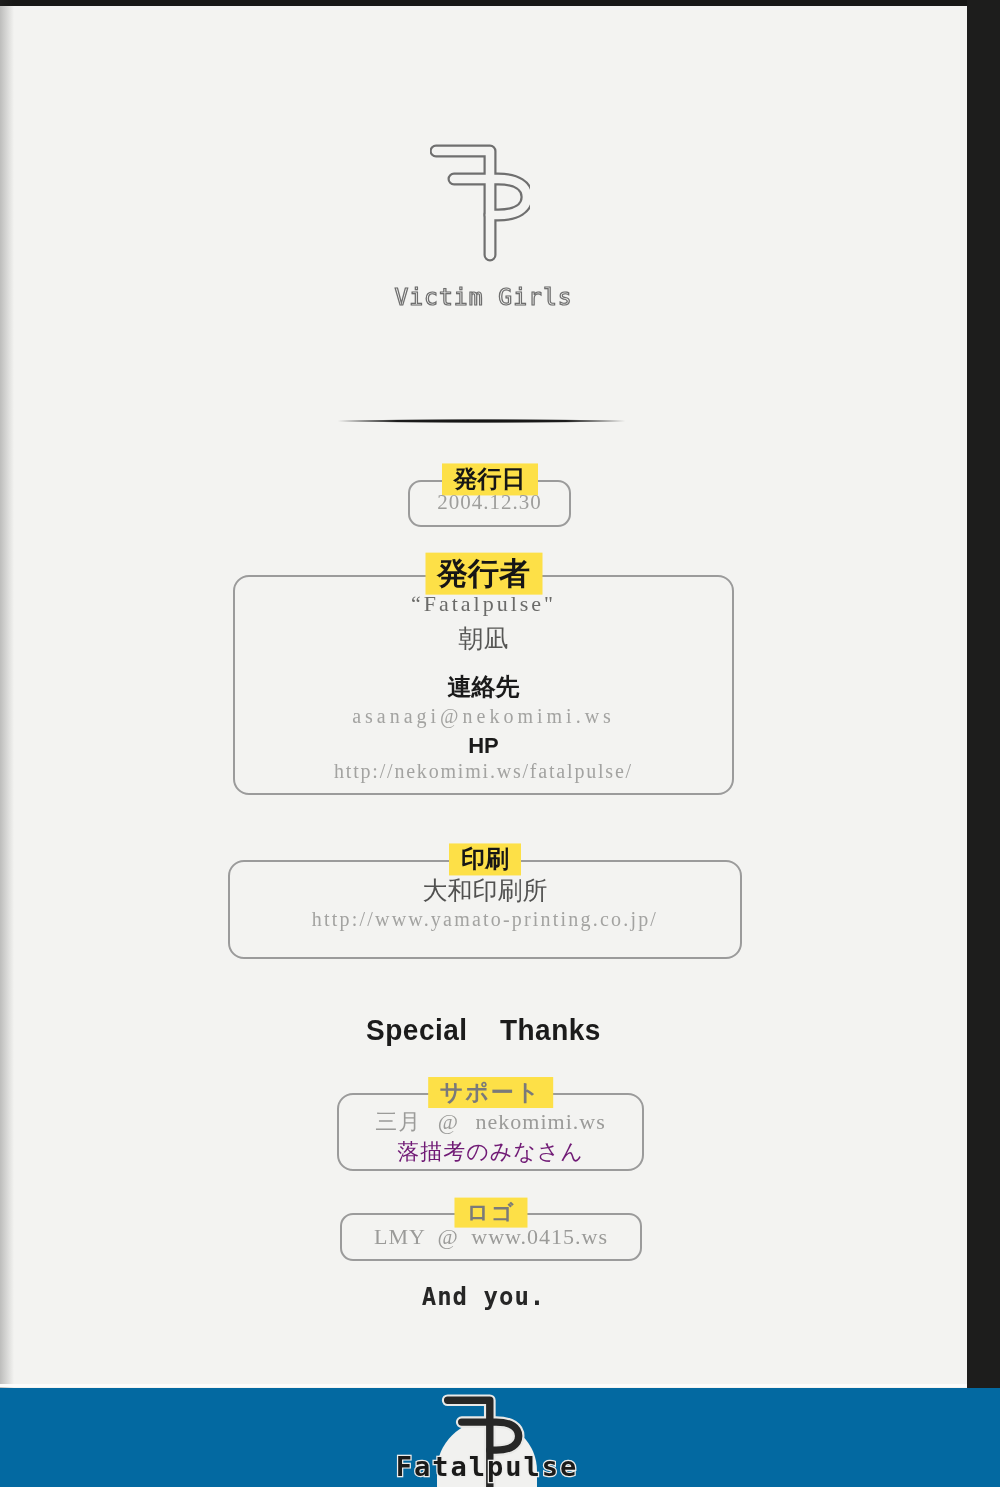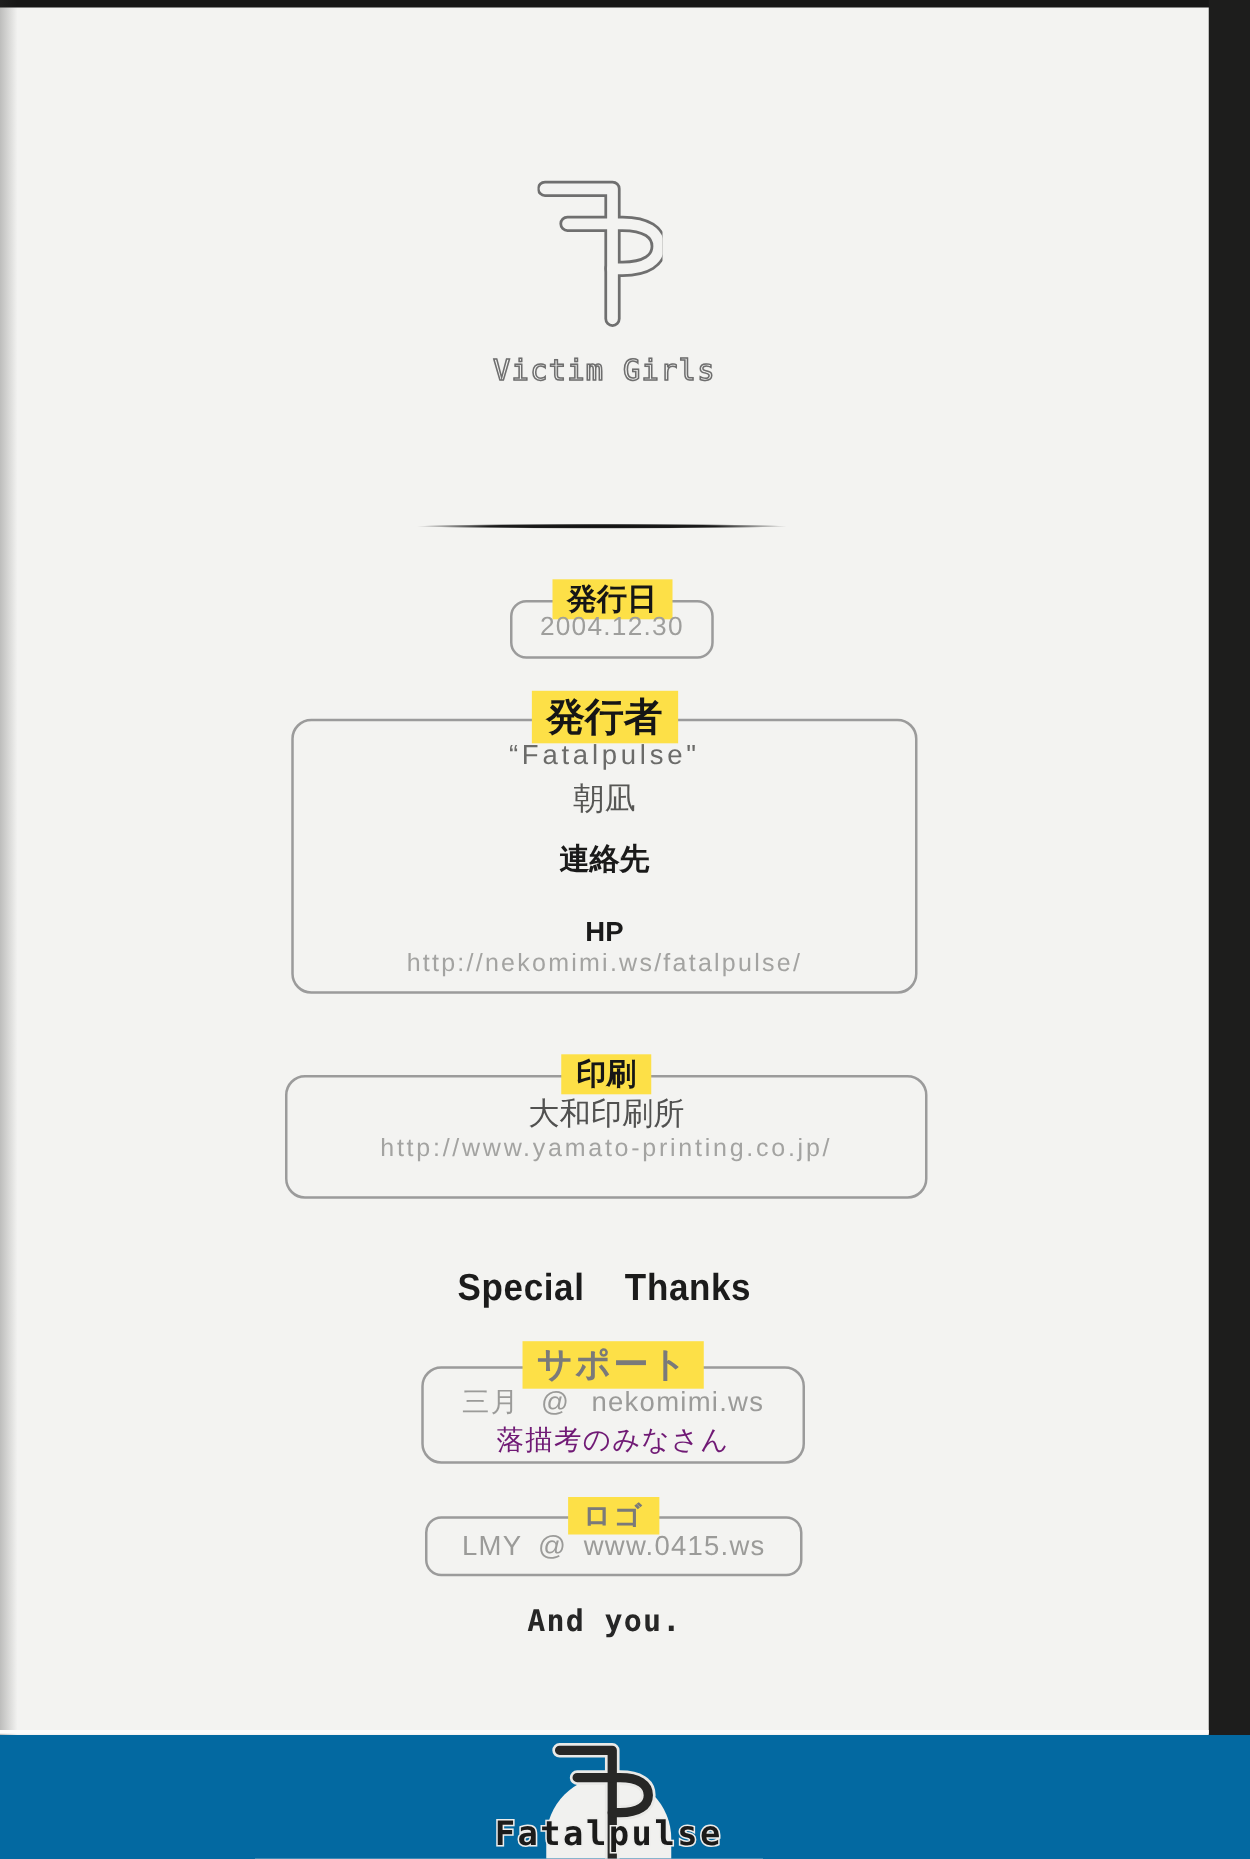--- a/index.html
+++ b/index.html
@@ -32,21 +32,21 @@
   
   .lbox{border:2px solid #9b9b9b;border-radius:16px;}
   .lbox-label{
     position:absolute;top:0;left:50%;transform:translate(-50%,-58%);
     background:#fde047;padding:0 12px;white-space:nowrap;
     font-weight:bold;color:#161616;
   }
   .lbox-label.gray{color:#7a7a7a;}
   .lline{position:absolute;left:0;right:0;text-align:center;white-space:nowrap;}
 
-  .mono{font-family:Liberation Sans, sans-serif;}
+  .mono{font-family:Liberation Serif, serif;}
 
   
   .date-box{left:408px;top:480px;width:159px;height:43px;border-radius:13px;}
   .date-box .lbox-label{font-size:24px;}
   .date-val{top:8px;font-size:21px;letter-spacing:1px;color:#9e9e9c;}
 
   
   .pub-box{left:233px;top:575px;width:497px;height:216px;}
   .pub-box .lbox-label{font-size:31px;}
   .pub-circle{top:14px;font-size:22px;letter-spacing:3px;color:#6b6b69;}
@@ -62,21 +62,21 @@
   .print-company{top:12px;font-size:25px;color:#515150;}
   .print-url{top:46px;font-size:20px;letter-spacing:2.2px;color:#a3a3a1;}
 
   
   .special-thanks{
     left:0;top:1014px;width:967px;text-align:center;
     font-size:28px;font-weight:bold;color:#1b1b1b;
     word-spacing:24px;transform:scaleY(1.08);letter-spacing:0.5px;
   }
   .support-box{left:337px;top:1093px;width:303px;height:74px;}
-  .support-box .lbox-label{font-size:28px;letter-spacing:2px;}
+  .support-box .lbox-label{font-size:23px;letter-spacing:2px;}
   .support-l1{top:12px;font-size:22px;letter-spacing:1px;word-spacing:10px;color:#9b9b99;}
   .support-l2{top:42px;font-size:22px;letter-spacing:1px;color:#701a75;}
   .logo-box{left:340px;top:1213px;width:298px;height:44px;border-radius:13px;}
   .logo-box .lbox-label{font-size:22px;letter-spacing:2px;}
   .logo-l1{top:9px;font-size:22px;letter-spacing:1px;word-spacing:6px;color:#9b9b99;}
   .and-you{
     left:0;top:1283px;width:967px;text-align:center;
     font-family:"DejaVu Sans Mono",monospace;font-weight:bold;
     font-size:24px;letter-spacing:1px;color:#262626;
   }
@@ -108,20 +108,21 @@
 <div class="abs lbox date-box">
   <span class="lbox-label">発行日</span>
   <div class="lline mono date-val">2004.12.30</div>
 </div>
 
 <div class="abs lbox pub-box">
   <span class="lbox-label">発行者</span>
   <div class="lline mono pub-circle">“Fatalpulse"</div>
   <div class="lline pub-contact">連絡先</div>
   <div class="lline pub-author">朝凪</div>
+  <div class="lline mono pub-email">asanagi@nekomimi.ws</div>
   <div class="lline mono pub-url">http://nekomimi.ws/fatalpulse/</div>
   <div class="lline pub-hp">HP</div>
 </div>
 
 <div class="abs lbox print-box">
   <span class="lbox-label">印刷</span>
   <div class="lline print-company">大和印刷所</div>
   <div class="lline mono print-url">http://www.yamato-printing.co.jp/</div>
 </div>
 

